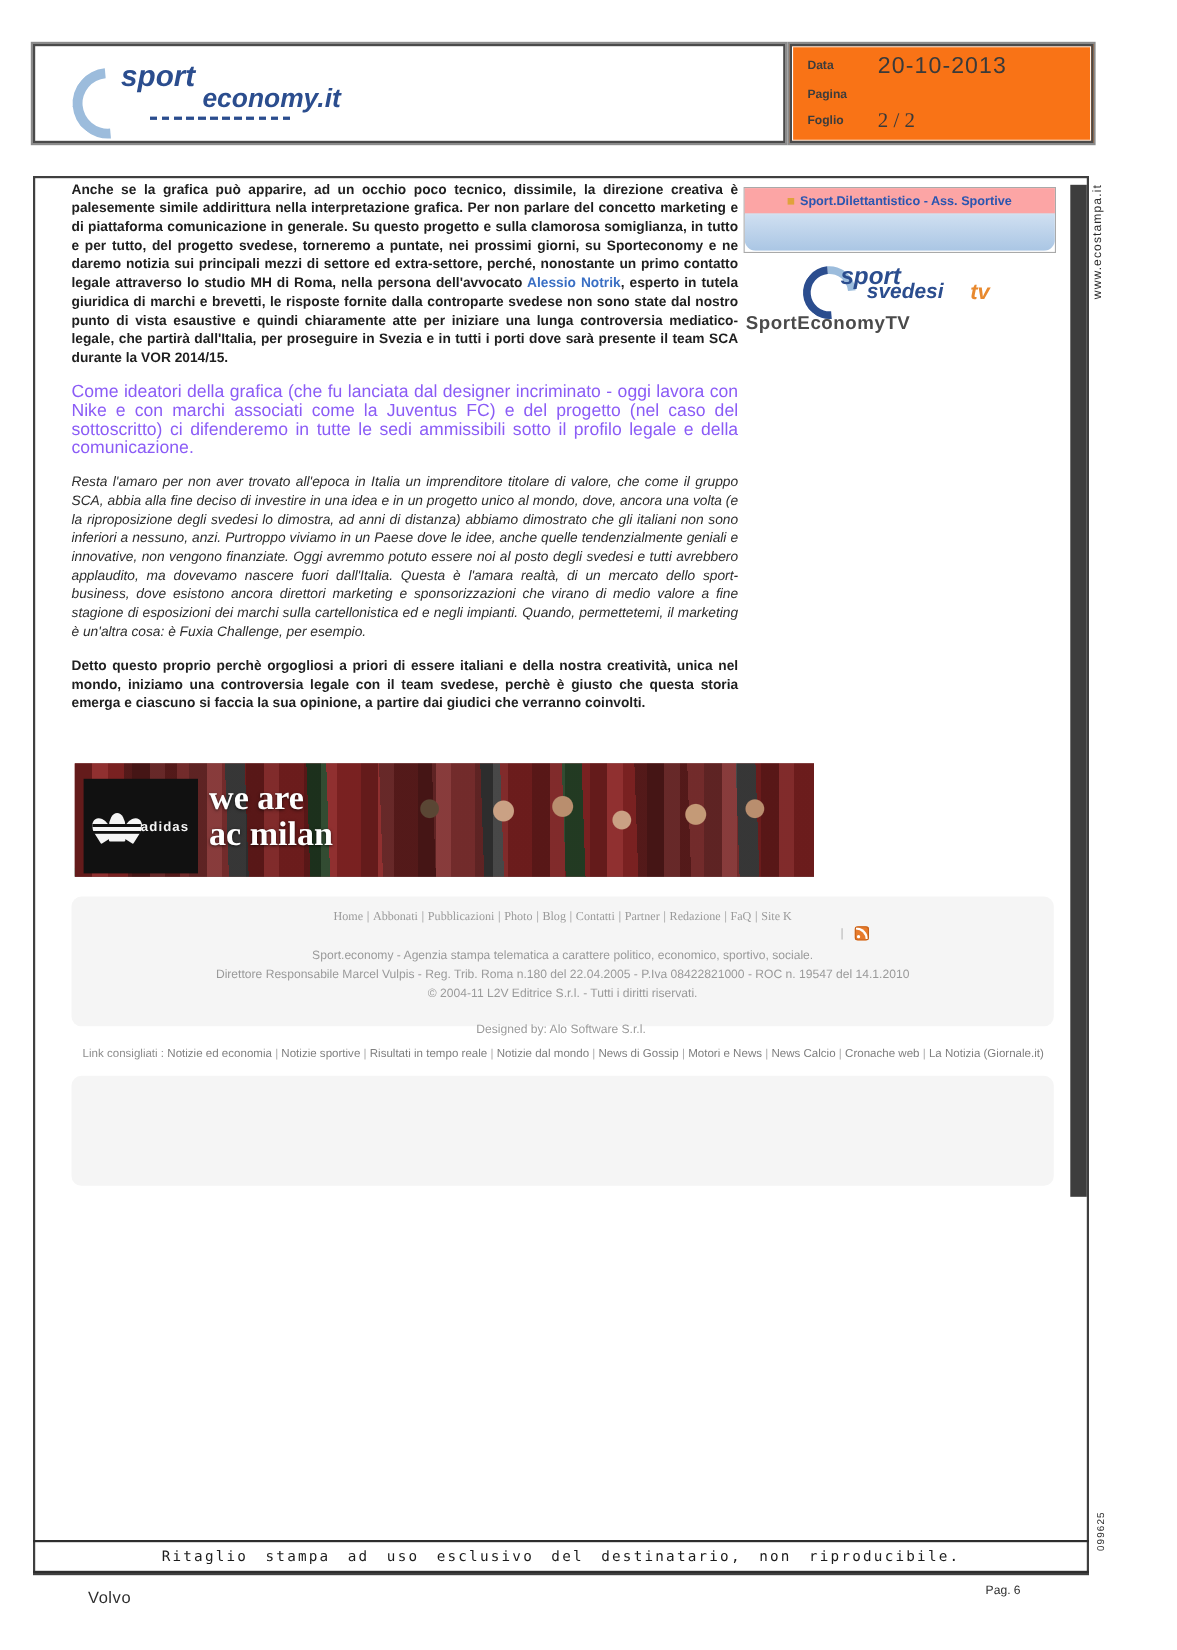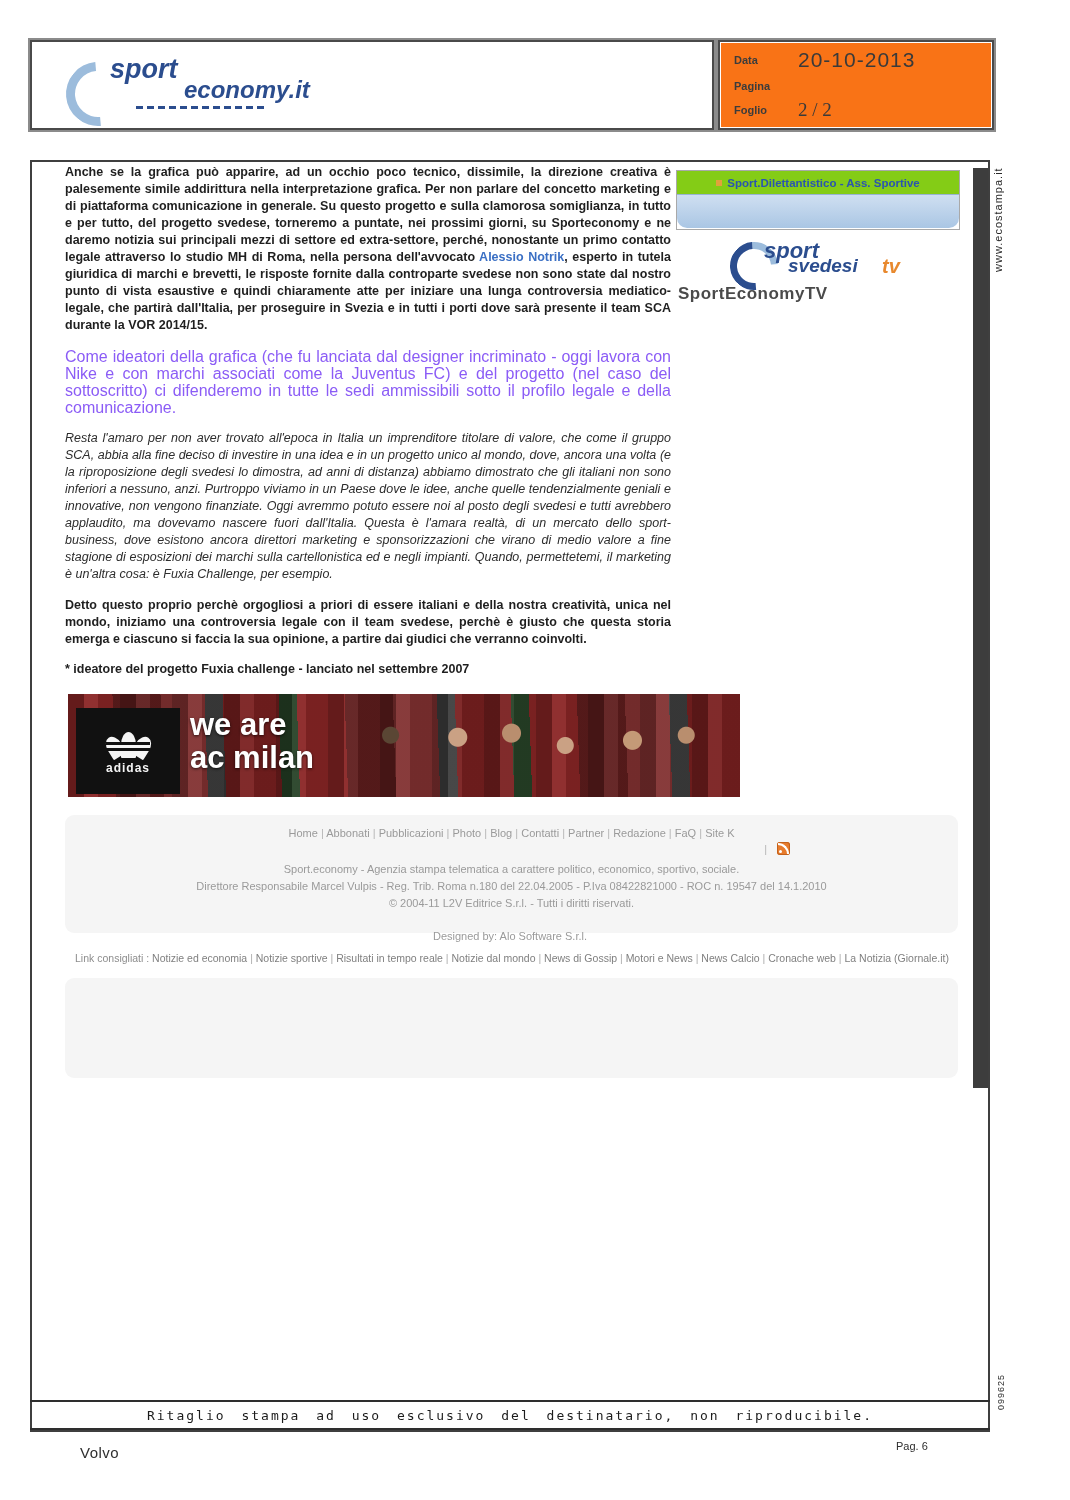--- a/index.html
+++ b/index.html
@@ -36,21 +36,21 @@
   .article{position:absolute;left:33px;top:2px;width:606px;text-align:justify;}
   .article p{margin:0 0 14px 0;}
   .p-bold{font-size:12.5px;line-height:17px;font-weight:bold;color:#1f1f1f;}
   .p-gray{font-size:16px;line-height:17px;color:#8b5cf6;margin-top:2px !important;}
   .p-italic{font-size:12.5px;line-height:17px;font-style:italic;color:#2d2d2d;margin-top:4px !important;}
   .p-note{font-size:12.5px;font-weight:bold;color:#1f1f1f;margin-top:6px !important;}
   .inline-link{color:#3a6fc4;font-weight:bold;cursor:pointer;}
 
   
   .cat-box{position:absolute;left:644px;top:8px;width:282px;height:58px;border:1px solid #a9a9a9;}
-  .cat-top{height:23px;background:#84cc16;display:flex;align-items:center;justify-content:center;
+  .cat-top{height:23px;background:#fca5a5;display:flex;align-items:center;justify-content:center;
         font-size:11.5px;font-weight:bold;color:#2a55b0;white-space:nowrap;}
   .cat-bullet{display:inline-block;width:6px;height:6px;background:#e0a23c;margin-right:5px;}
   .cat-blue{height:33px;background:linear-gradient(#cfdff1,#aac6e4);border-top:1px solid #98b4d4;
         border-radius:0 0 10px 10px;}
   .tvlogo{position:absolute;left:698px;top:76px;width:190px;height:46px;}
   .tvlogo .swoosh{position:absolute;left:0;top:4px;width:34px;height:34px;border-radius:50%;
         border:7px solid #2b4d8e;border-right-color:transparent;border-top-color:#9cbcdc;
         transform:rotate(40deg);}
   .tvlogo .t1{position:absolute;left:34px;top:0;font-size:22px;font-weight:bold;font-style:italic;color:#2b4d8e;}
   .tvlogo .t2{position:absolute;left:58px;top:17px;font-size:19px;font-weight:bold;font-style:italic;color:#2b4d8e;}
@@ -63,37 +63,37 @@
           radial-gradient(circle 11px at 58% 42%, #caa184 0 9px, transparent 10px),
           radial-gradient(circle 11px at 66% 38%, #b98e6e 0 9px, transparent 10px),
           radial-gradient(circle 12px at 84% 45%, #c49a77 0 9px, transparent 10px),
           radial-gradient(circle 10px at 48% 40%, #5a4634 0 8px, transparent 9px),
           radial-gradient(circle 10px at 74% 50%, #caa184 0 8px, transparent 9px),
           radial-gradient(circle 10px at 92% 40%, #b98e6e 0 8px, transparent 9px),
           repeating-linear-gradient(90deg, rgba(0,0,0,.28) 0 16px, rgba(255,255,255,.05) 16px 30px, rgba(0,0,0,.12) 30px 52px),
           repeating-linear-gradient(88deg, #8a2525 0 48px, #5f1d1d 48px 96px, #823131 96px 140px, #3e3e3e 140px 158px, #7a2020 158px 214px, #274227 214px 232px),
           linear-gradient(#6c2020,#451313);}
   .adi-box{position:absolute;left:8px;top:14px;width:104px;height:86px;background:#111;
-        display:flex;flex-direction:column;align-items:center;justify-content:center;}
+        display:flex;flex-direction:row;align-items:center;justify-content:center;}
   .trefoil{position:relative;width:44px;height:30px;margin-bottom:3px;}
   .trefoil i{position:absolute;bottom:0;width:15px;height:26px;background:#f5f5f5;
         border-radius:50% 50% 6% 6%;}
   .trefoil i:nth-child(1){left:1px;transform:rotate(-32deg);height:22px;}
   .trefoil i:nth-child(2){left:15px;}
   .trefoil i:nth-child(3){left:29px;transform:rotate(32deg);height:22px;}
   .trefoil:after{content:"";position:absolute;left:0;bottom:7px;width:44px;height:9px;
         background:repeating-linear-gradient(#111 0 3px,transparent 3px 6px);}
   .adi-word{color:#f5f5f5;font-size:12px;font-weight:bold;letter-spacing:1px;}
   .banner-slogan{position:absolute;left:122px;top:14px;color:#fff;font-weight:bold;
-        font-size:31px;line-height:33px;text-shadow:0 1px 3px rgba(0,0,0,.7);}
+        font-size:31px;line-height:33px;text-shadow:0 1px 3px rgba(0,0,0,.7);font-family:Liberation Serif, serif;}
 
   
   .fbox1{position:absolute;left:33px;top:653px;width:893px;height:118px;background:#f5f5f5;border-radius:9px;}
   .fnav{padding-top:12px;text-align:center;font-size:11px;color:#9a9a9a;}
-  .fnav .lnk{color:#9a9a9a;cursor:pointer;}
+  .fnav .lnk{color:#9a9a9a;cursor:pointer;font-family:Liberation Serif, serif;}
   .fnav .sep{color:#b5b5b5;}
   .rss-row{text-align:right;padding-right:168px;margin-top:3px;font-size:11px;color:#b5b5b5;
         display:flex;align-items:center;justify-content:flex-end;gap:10px;}
   .rss-icon{display:inline-block;width:13px;height:13px;border-radius:3px;background:#e77b2c;
         box-shadow:0 0 0 1px #c4611a inset;position:relative;}
   .rss-icon:after{content:"";position:absolute;left:2px;bottom:2px;width:3px;height:3px;border-radius:50%;background:#fff;}
   .rss-icon:before{content:"";position:absolute;left:1px;bottom:1px;width:9px;height:9px;
         border:2px solid #fff;border-left:none;border-bottom:none;border-radius:0 100% 0 0;
         clip-path:inset(0 0 0 0);}
   .flines{margin-top:6px;text-align:center;font-size:11px;line-height:17px;color:#9a9a9a;}
@@ -143,21 +143,20 @@
 
   <div class="main-frame">
 
     <div class="blackbar"></div>
 
     <div class="article">
       <p class="p-bold"><span>Anche se la grafica può apparire, ad un occhio poco tecnico, dissimile, la direzione creativa è palesemente simile addirittura nella interpretazione grafica. Per non parlare del concetto marketing e di piattaforma comunicazione in generale. Su questo progetto e sulla clamorosa somiglianza, in tutto e per tutto, del progetto svedese, torneremo a puntate, nei prossimi giorni, su Sporteconomy e ne daremo notizia sui principali mezzi di settore ed extra-settore, perché, nonostante un primo contatto legale attraverso lo studio MH di Roma, nella persona dell'avvocato </span><span class="inline-link">Alessio Notrik</span><span>, esperto in tutela giuridica di marchi e brevetti, le risposte fornite dalla controparte svedese non sono state dal nostro punto di vista esaustive e quindi chiaramente atte per iniziare una lunga controversia mediatico-legale, che partirà dall'Italia, per proseguire in Svezia e in tutti i porti dove sarà presente il team SCA durante la VOR 2014/15.</span></p>
       <p class="p-gray">Come ideatori della grafica (che fu lanciata dal designer incriminato - oggi lavora con Nike e con marchi associati come la Juventus FC) e del progetto (nel caso del sottoscritto) ci difenderemo in tutte le sedi ammissibili sotto il profilo legale e della comunicazione.</p>
       <p class="p-italic">Resta l'amaro per non aver trovato all'epoca in Italia un imprenditore titolare di valore, che come il gruppo SCA, abbia alla fine deciso di investire in una idea e in un progetto unico al mondo, dove, ancora una volta (e la riproposizione degli svedesi lo dimostra, ad anni di distanza) abbiamo dimostrato che gli italiani non sono inferiori a nessuno, anzi. Purtroppo viviamo in un Paese dove le idee, anche quelle tendenzialmente geniali e innovative, non vengono finanziate. Oggi avremmo potuto essere noi al posto degli svedesi e tutti avrebbero applaudito, ma dovevamo nascere fuori dall'Italia. Questa è l'amara realtà, di un mercato dello sport-business, dove esistono ancora direttori marketing e sponsorizzazioni che virano di medio valore a fine stagione di esposizioni dei marchi sulla cartellonistica ed e negli impianti. Quando, permettetemi, il marketing è un'altra cosa: è Fuxia Challenge, per esempio.</p>
       <p class="p-bold">Detto questo proprio perchè orgogliosi a priori di essere italiani e della nostra creatività, unica nel mondo, iniziamo una controversia legale con il team svedese, perchè è giusto che questa storia emerga e ciascuno si faccia la sua opinione, a partire dai giudici che verranno coinvolti.</p>
-      <p class="p-note">* ideatore del progetto Fuxia challenge - lanciato nel settembre 2007</p>
     </div>
 
     <div class="cat-box">
       <div class="cat-top">
         <span class="cat-bullet"></span>
         <span>Sport.Dilettantistico - Ass. Sportive</span>
       </div>
       <div class="cat-blue"></div>
     </div>
 

